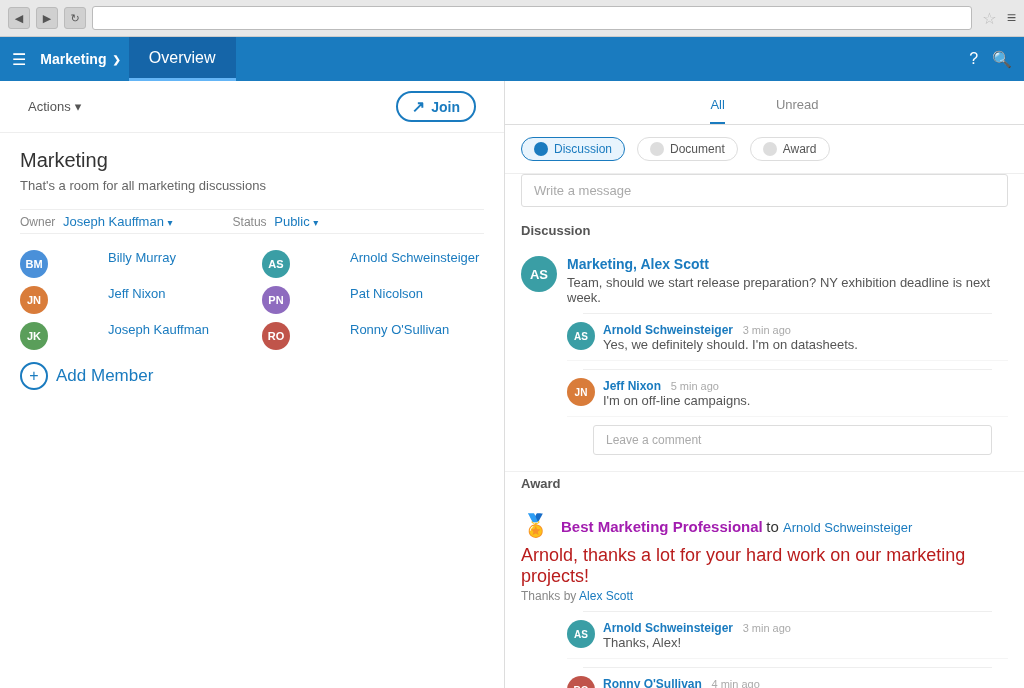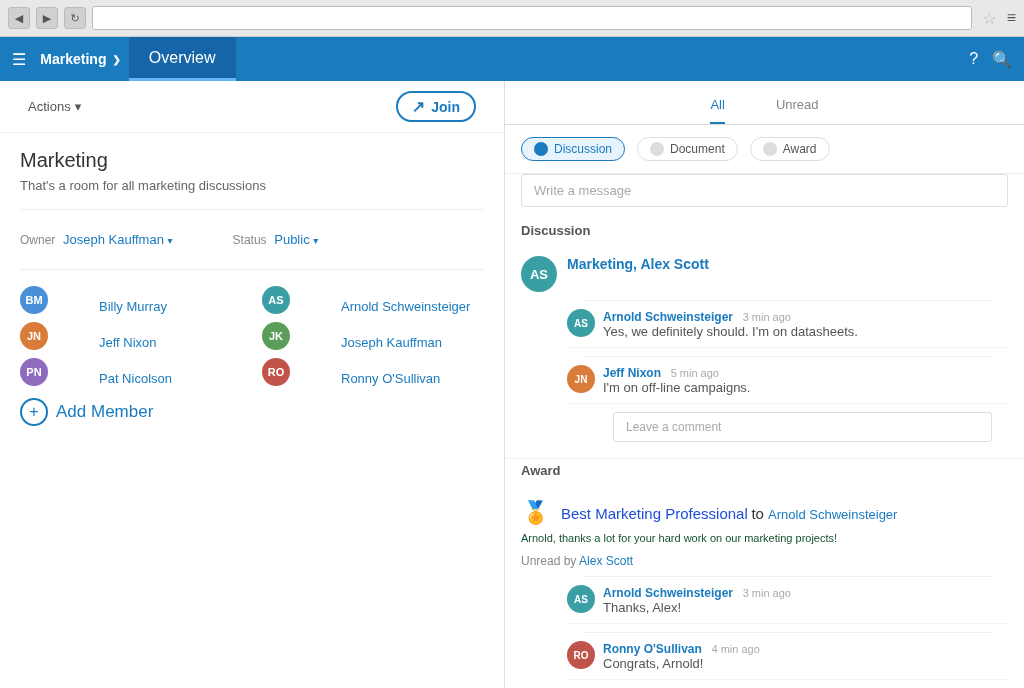--- a/index.html
+++ b/index.html
@@ -122,39 +122,39 @@
     .join-icon { font-size: 16px; }
 
     .left-panel-content { padding: 16px 20px; }
     .room-title { font-size: 20px; font-weight: normal; color: #333; margin-bottom: 6px; }
     .room-desc { font-size: 13px; color: #666; margin-bottom: 16px; }
 
     .owner-status-row {
       display: flex;
       align-items: flex-end;
       gap: 60px;
-      padding: 22px 0;
+      padding: 4px 0;
       border-top: 1px solid #eee;
       border-bottom: 1px solid #eee;
       margin-bottom: 16px;
     }
     .field-label { color: #888; font-size: 12px; margin-right: 4px; }
     .field-value { color: #1a7bbf; font-size: 13px; cursor: pointer; }
     .field-value .dropdown-arrow { font-size: 10px; color: #1a7bbf; }
 
     .members-title { font-size: 13px; color: #555; font-weight: bold; margin-bottom: 10px; }
     .members-grid {
       display: grid;
       grid-template-columns: 1fr 1fr;
       gap: 8px 20px;
     }
     .member-item {
       display: flex;
-      align-items: flex-end;
-      gap: 3px;
+      align-items: flex-start;
+      gap: 12px;
       cursor: pointer;
     }
     .member-avatar {
       width: 28px; height: 28px;
       border-radius: 50%;
       background: #ddd;
       flex-shrink: 0;
       overflow: hidden;
       display: flex;
       align-items: center;
@@ -276,21 +276,21 @@
       background: #aaa;
       flex-shrink: 0;
       display: flex; align-items: center; justify-content: center;
       color: white; font-size: 10px; font-weight: bold;
     }
     .reply-author { color: #1a7bbf; font-size: 12px; font-weight: bold; }
     .reply-time { color: #aaa; font-size: 11px; margin-left: 6px; }
     .reply-text { color: #555; font-size: 13px; }
 
     .leave-comment-bar {
-      margin: 6px 16px 6px 46px;
+      margin: 6px 16px 6px 26px;
       border: 1px solid #ddd;
       border-radius: 3px;
       padding: 7px 12px;
       font-size: 12px;
       color: #aaa;
       cursor: text;
     }
 
     
     .award-item { padding: 12px 16px; }
@@ -298,23 +298,23 @@
       display: flex;
       align-items: center;
       gap: 10px;
       margin-bottom: 4px;
     }
     .award-medal {
       width: 30px; height: 30px;
       display: flex; align-items: center; justify-content: center;
       font-size: 22px;
     }
-    .award-title { font-size: 15px; color: #1d4ed8; font-weight: normal; }
+    .award-title { font-size: 15px; color: #a21caf; font-weight: bold; }
     .award-to { color: #1a7bbf; }
-    .award-desc { font-size: 11px; color: #14532d; margin-bottom: 10px; }
+    .award-desc { font-size: 18px; color: #b91c1c; margin-bottom: 2px; }
     .awarded-by { font-size: 12px; color: #888; }
 
     .divider-line {
       border: none;
       border-top: 1px solid #eee;
       margin: 8px 16px;
     }
 
     
     .av-blue { background: #4a90d9; }
@@ -397,27 +397,27 @@
           <div class="member-avatar av-teal">AS</div>
           <span class="member-name">Arnold Schweinsteiger</span>
         </div>
 
         <div class="member-item">
           <div class="member-avatar av-orange">JN</div>
           <span class="member-name">Jeff Nixon</span>
         </div>
 
         <div class="member-item">
+          <div class="member-avatar av-purple">PN</div>
+          <span class="member-name">Pat Nicolson</span>
+        </div>
+
+        <div class="member-item">
           <div class="member-avatar av-green">JK</div>
           <span class="member-name">Joseph Kauffman</span>
-        </div>
-
-        <div class="member-item">
-          <div class="member-avatar av-purple">PN</div>
-          <span class="member-name">Pat Nicolson</span>
         </div>
 
         <div class="member-item">
           <div class="member-avatar av-red">RO</div>
           <span class="member-name">Ronny O'Sullivan</span>
         </div>
 
       </div>
 
       <div class="add-member" style="margin-top:12px;">
@@ -457,20 +457,21 @@
       <span style="color:#aaa;">Write a message</span>
     </div>
 
     <div class="section-label">Discussion</div>
 
     <div class="discussion-item">
       <div class="discussion-header">
         <div class="disc-avatar av-teal">AS</div>
         <div>
           <div class="disc-title">Marketing, Alex Scott</div>
+          <div class="disc-body">Team, should we start release preparation? NY exhibition deadline is next week.</div>
         </div>
       </div>
 
       <div class="reply-thread">
         <hr class="divider-line">
 
         <div class="reply-item">
           <div class="reply-avatar av-teal">AS</div>
           <div>
             <span class="reply-author">Arnold Schweinsteiger</span>
@@ -502,21 +503,21 @@
       <div class="award-header">
         <div class="award-medal">🏅</div>
         <div>
           <span class="award-title">Best Marketing Professional</span>
           <span style="font-size:15px;color:#333;"> to </span>
           <span class="award-to">Arnold Schweinsteiger</span>
         </div>
       </div>
       <div class="award-desc">Arnold, thanks a lot for your hard work on our marketing projects!</div>
       <div class="awarded-by">
-        <span>Unread by</span>
+        <span>Thanks by</span>
         <span style="color:#1a7bbf;cursor:pointer;">Alex Scott</span>
       </div>
 
       <div class="reply-thread">
         <hr class="divider-line">
 
         <div class="reply-item">
           <div class="reply-avatar av-teal">AS</div>
           <div>
             <span class="reply-author">Arnold Schweinsteiger</span>

